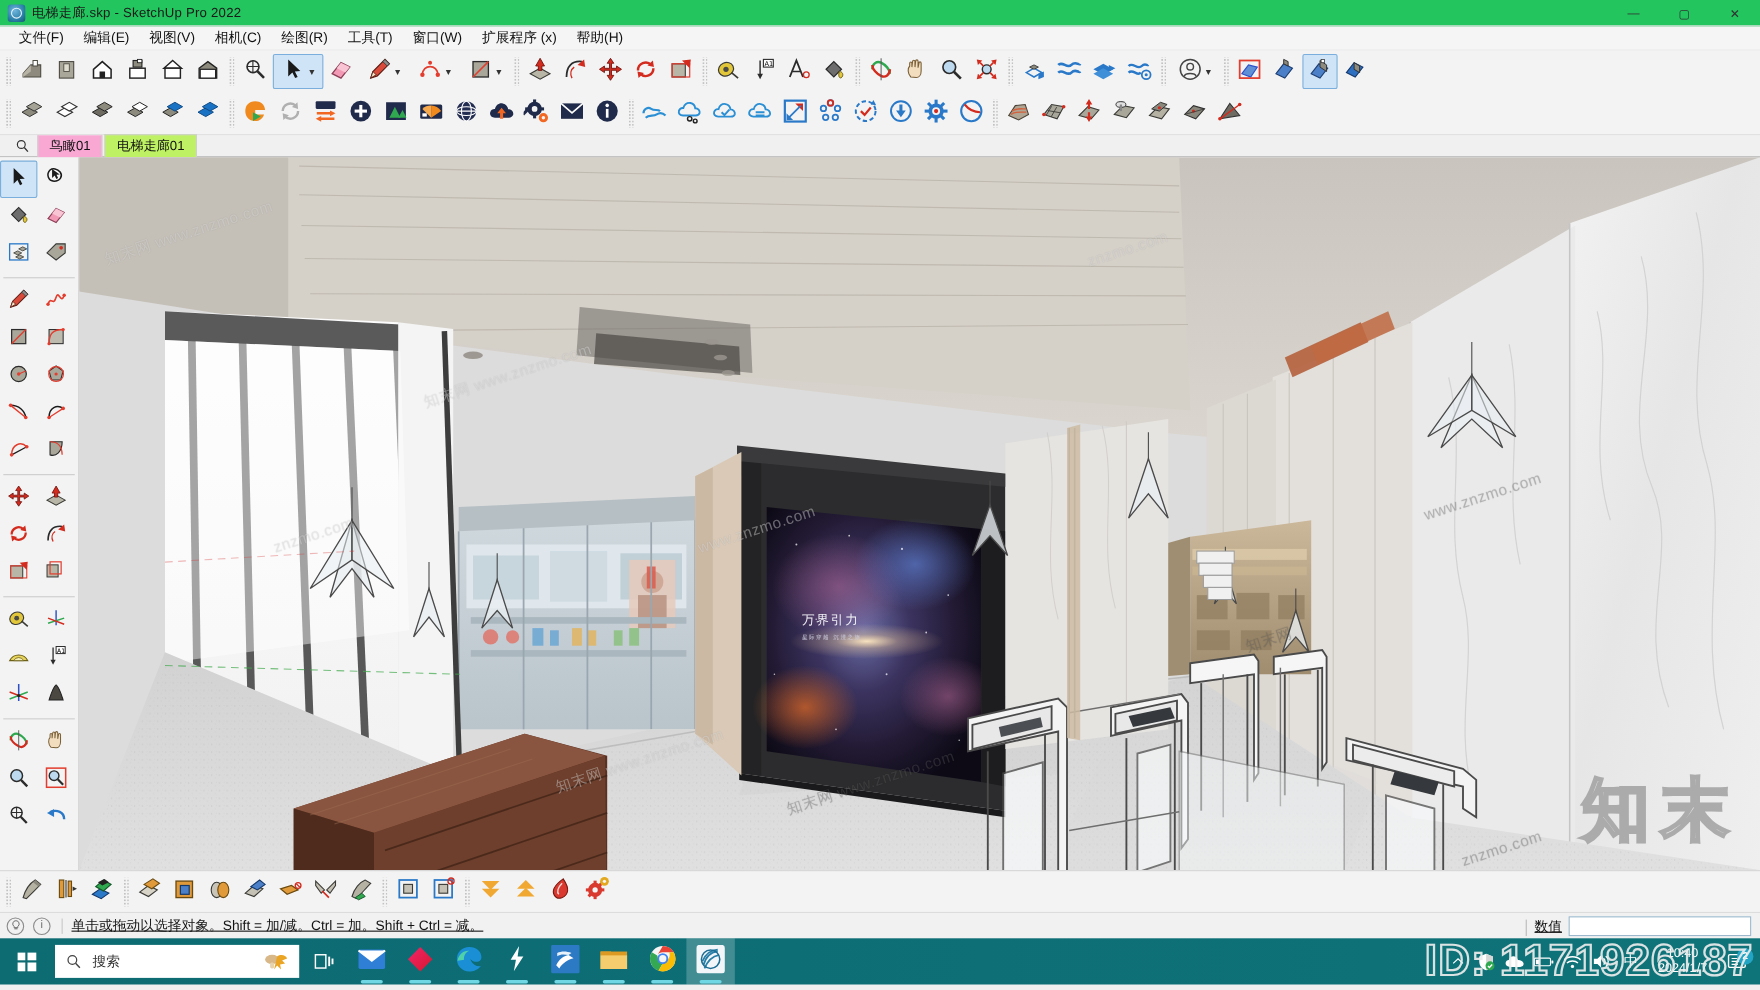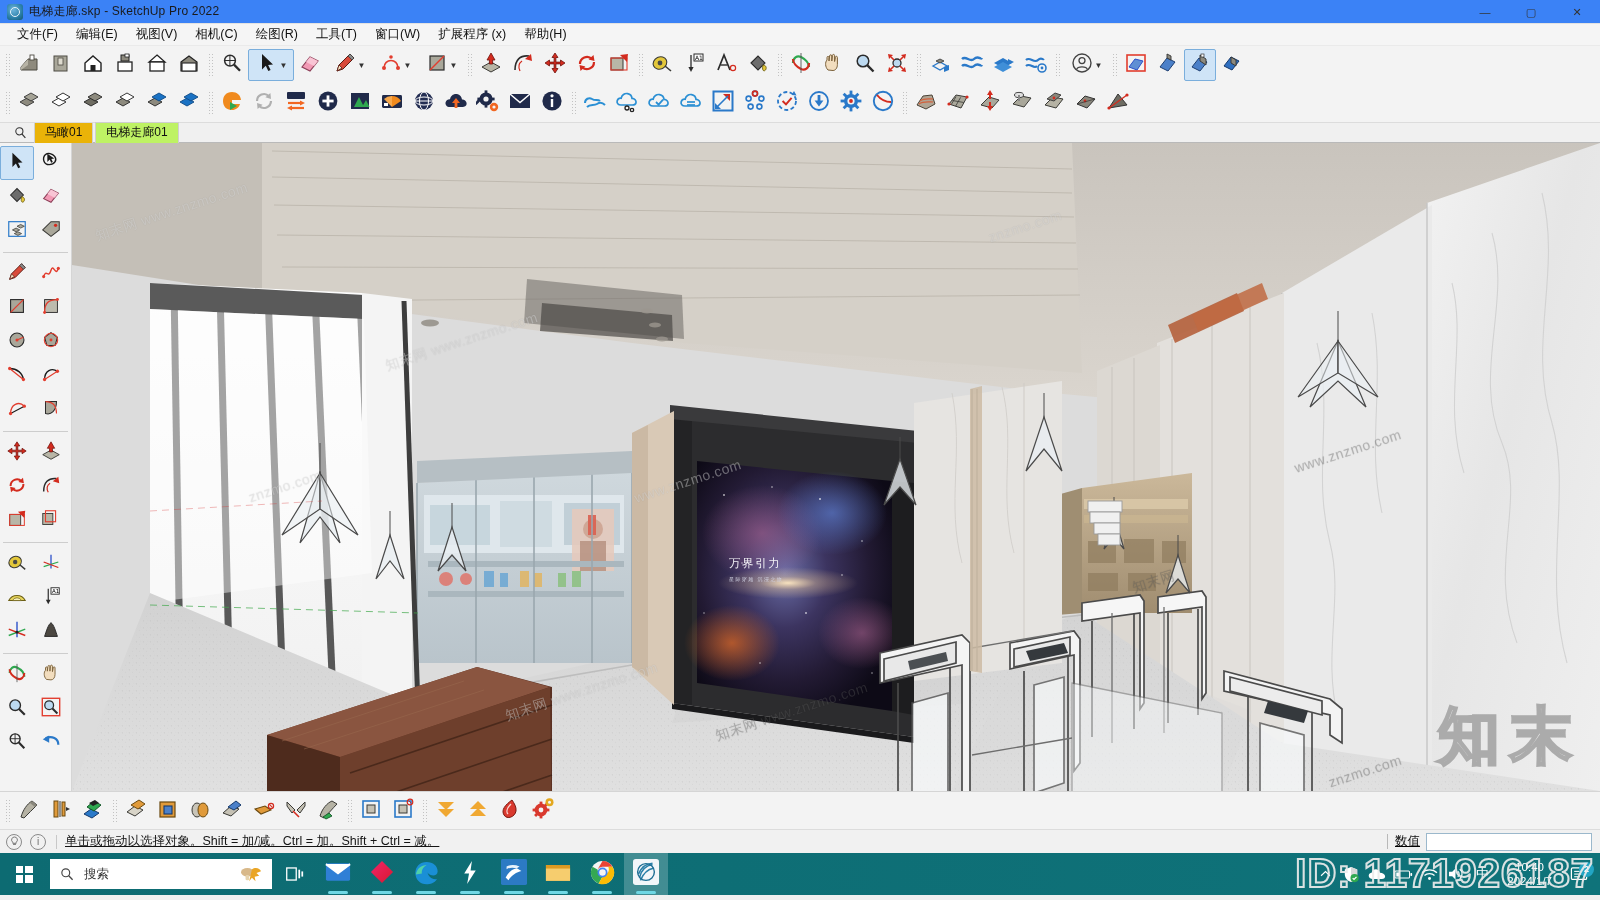--- a/index.html
+++ b/index.html
@@ -5,21 +5,21 @@
   * { box-sizing: border-box; margin: 0; padding: 0; }
   html, body {
     width: 1600px; height: 900px; overflow: hidden;
     font-family: "Liberation Sans", "DejaVu Sans", sans-serif;
     background: #f0f0f0;
   }
   #app { position: relative; width: 1600px; height: 900px; }
 
   
   .titlebar {
-    height: 24px; background: #3b82f6; display: flex; align-items: center;
+    height: 24px; background: #22c55e; display: flex; align-items: center;
     border-bottom: 1px solid #e2e2e2; position: relative;
   }
   .title-icon {
     width: 16px; height: 16px; margin: 0 6px 0 7px; border-radius: 3px;
     background: radial-gradient(circle at 40% 35%, #6fb6dd 0%, #2a7fa8 60%, #15566f 100%);
     position: relative; flex: 0 0 auto;
   }
   .title-icon::after {
     content: ""; position: absolute; inset: 3px;
     border: 1.4px solid #e8f4fa; border-radius: 50%;
@@ -58,21 +58,21 @@
 
   
   .tabbar {
     height: 20px; background: #f0f0f0; display: flex; align-items: center;
     border-bottom: 1px solid #b9b9b9; padding-left: 6px;
   }
   .tab-search { width: 28px; display:flex; align-items:center; justify-content:center; }
   .scene-tab {
     font-size: 12px; color: #111; padding: 1px 10px 2px; margin-right: 2px;
     border-left: 1px solid #cfcfcf; border-right: 1px solid #cfcfcf;
-    background: #eab308; white-space: nowrap;
+    background: #f9a8d4; white-space: nowrap;
   }
   .scene-tab.active { background: #bef264; border-top: 1px solid #cfcfcf; }
 
   
   .body-wrap { display: flex; height: 648px; }
   .left-rail {
     width: 72px; background: #f3f3f3; border-right: 1px solid #d5d5d5;
     display: flex; flex-wrap: wrap; align-content: flex-start; padding-top: 3px;
   }
   .lbtn {
@@ -110,21 +110,21 @@
     height: 24px; background: #f1f1f1; border-top: 1px solid #dcdcdc;
     display: flex; align-items: center; padding-left: 6px; position: relative;
   }
   .st-ico {
     width: 16px; height: 16px; border-radius: 50%; border: 1.3px solid #8a8a8a;
     display: flex; align-items: center; justify-content: center; margin-right: 8px;
     font-size: 10px; color: #6d6d6d;
   }
   .st-sep { width: 1px; height: 14px; background: #c8c8c8; margin: 0 8px 0 2px; }
   .status-text { font-size: 12.5px; color: #141414; white-space: nowrap; text-decoration: underline; }
-  .vcb { position: absolute; right: 8px; display: flex; align-items: center; text-decoration: underline; }
+  .vcb { position: absolute; right: 8px; display: flex; align-items: flex-end; text-decoration: underline; }
   .vcb-sep { width: 1px; height: 15px; background: #b9b9b9; margin-right: 7px; }
   .vcb-label { font-size: 12.5px; color: #111; margin-right: 6px; }
   .vcb-input {
     width: 166px; height: 18px; background: #fff; border: 1px solid #9bb8cc;
     font-size: 12px; padding: 0 4px; color: #111;
   }
 
   
   .taskbar {
     height: 42px; background: #0f6a70;

